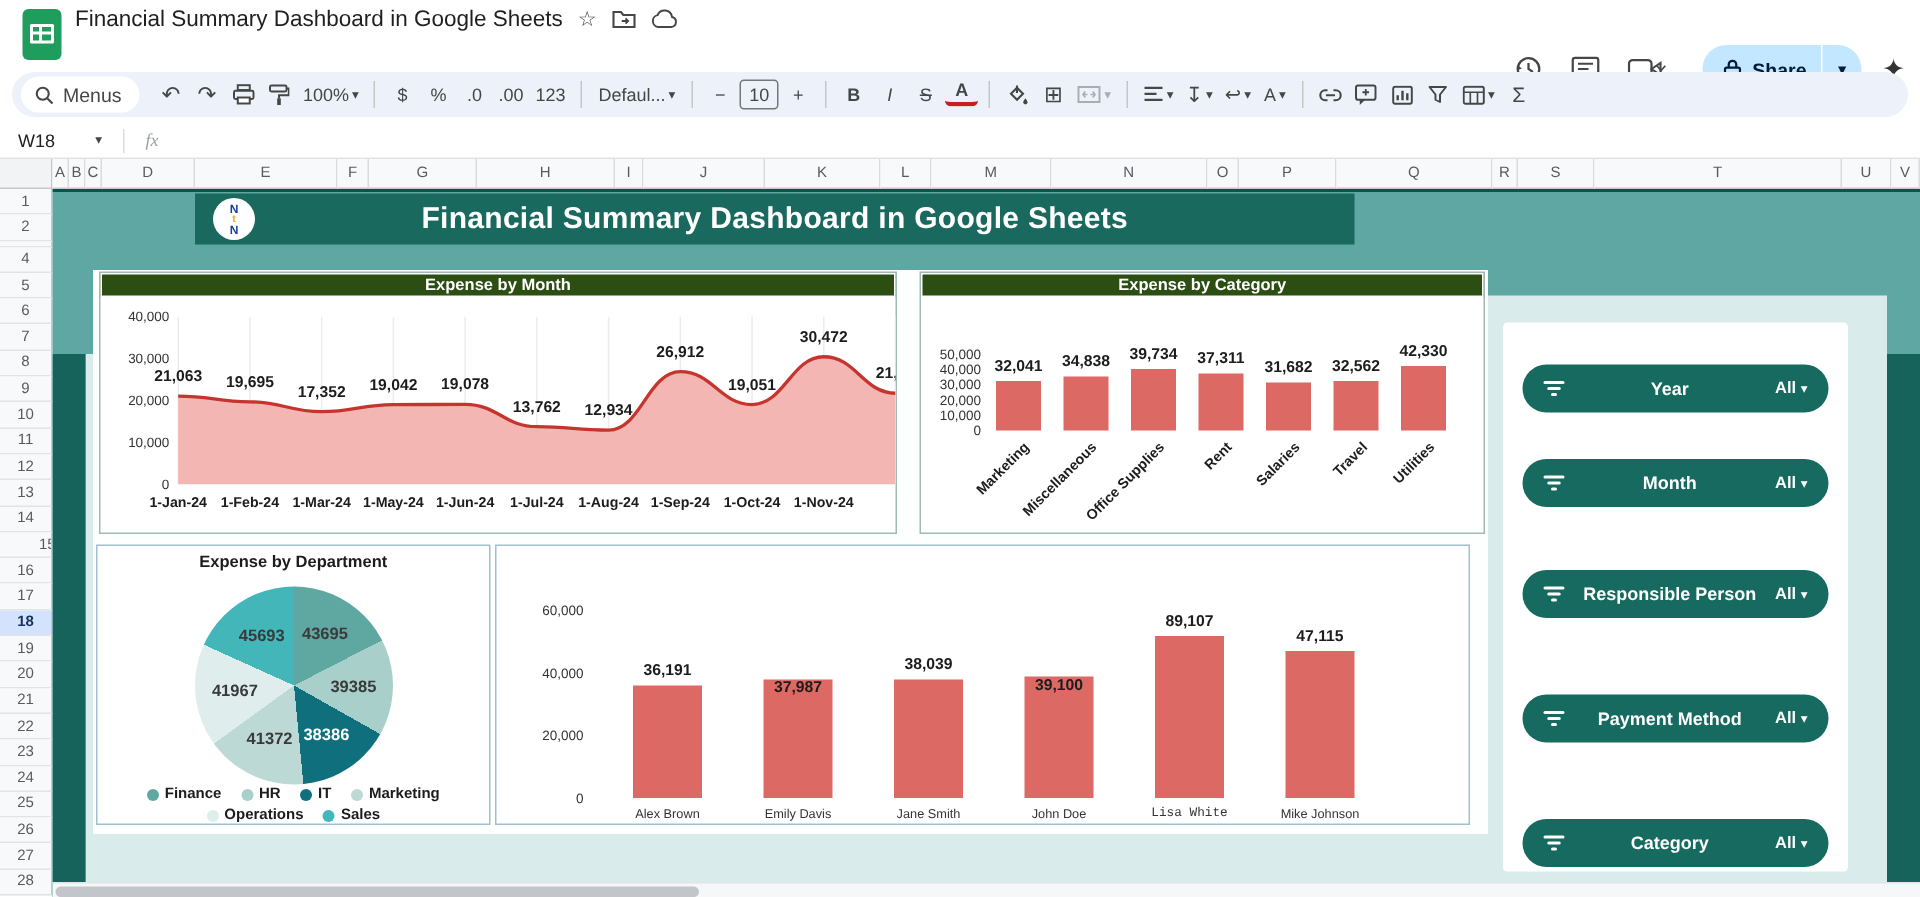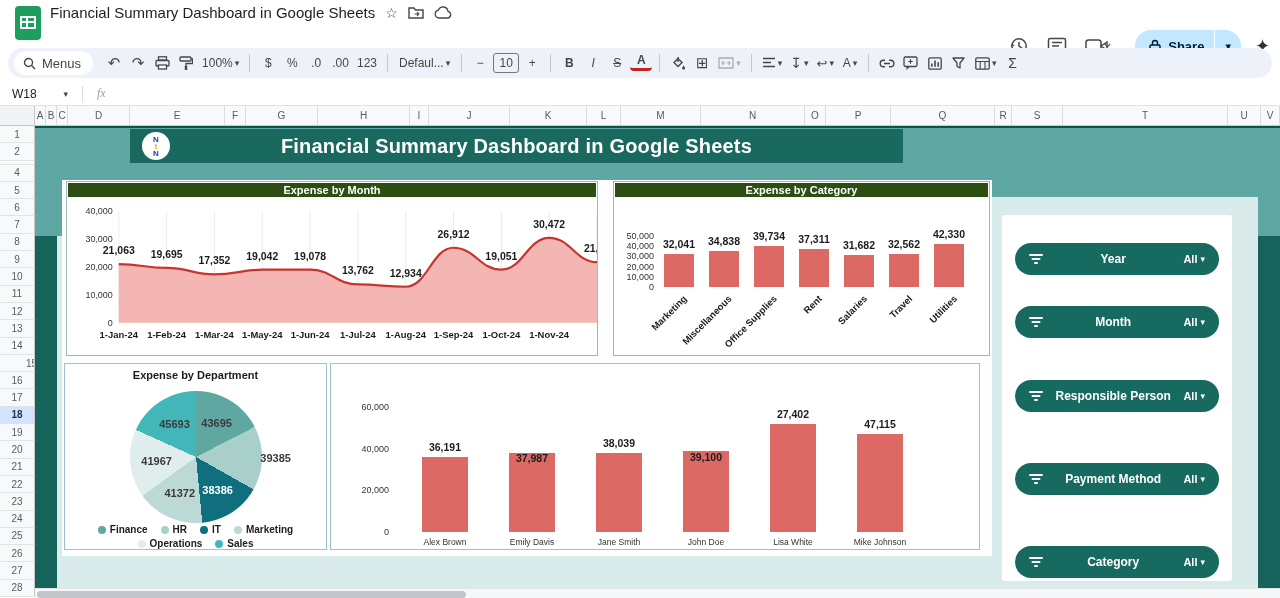--- a/index.html
+++ b/index.html
@@ -442,21 +442,21 @@
           <div class="bval" style="left: 295px; width: 80px; top: 29.8234px;">42,330</div>
           <div class="bcat-rot" style="right: 38px; top: 95px;">Utilities</div>
         </div>
     </div>
 
     <div class="chartbox" style="left:29px; top:237px; width:263px; height:187px; border-color:#9fc0cf;">
       <div class="cbody" style="height:185px;" id="pieChart">
         <div class="ctitle">Expense by Department</div>
       <div class="pie" style="left: 65px; top: 27px; width: 132px; height: 132px; background: conic-gradient(rgb(95, 168, 162) 0deg, rgb(95, 168, 162) 62.7957deg, rgb(169, 207, 202) 62.7957deg, rgb(169, 207, 202) 119.397deg, rgb(15, 111, 124) 119.397deg, rgb(15, 111, 124) 174.563deg, rgb(188, 217, 213) 174.563deg, rgb(188, 217, 213) 234.021deg, rgb(223, 238, 236) 234.021deg, rgb(223, 238, 236) 294.333deg, rgb(66, 182, 185) 294.333deg, rgb(66, 182, 185) 360deg);"></div>
           <div class="pielabel" style="left: 151.631px; top: 59.1986px; color: rgb(58, 58, 58);">43695</div>
-          <div class="pielabel" style="left: 170.593px; top: 93.7578px; color: rgb(58, 58, 58); margin-left: 40px;">39385</div>
+          <div class="pielabel" style="left: 170.593px; top: 93.7578px; color: rgb(58, 58, 58);">39385</div>
           <div class="pielabel" style="left: 152.579px; top: 126.204px; color: rgb(255, 255, 255);">38386</div>
           <div class="pielabel" style="left: 114.709px; top: 129.094px; color: rgb(58, 58, 58);">41372</div>
           <div class="pielabel" style="left: 91.6044px; top: 97.0178px; color: rgb(58, 58, 58);">41967</div>
           <div class="pielabel" style="left: 109.529px; top: 59.7261px; color: rgb(58, 58, 58);">45693</div>
           <div class="legend" style="top: 160px;">
             <span class="litem">
               <span class="ldot" style="background: rgb(95, 168, 162);"></span>
               <span>Finance</span>
             </span>
             <span class="litem">
@@ -497,22 +497,22 @@
           <div class="bar" style="left: 178px; top: 88.8604px; width: 46px; height: 79.1396px; background: rgb(221, 105, 100);"></div>
           <div class="bval" style="left: 161px; width: 80px; top: 88px;">37,987</div>
           <div class="bcat" style="left: 151px; width: 100px; top: 173px;">Emily Davis</div>
           <div class="bar" style="left: 265px; top: 88.7521px; width: 46px; height: 79.2479px; background: rgb(221, 105, 100);"></div>
           <div class="bval" style="left: 248px; width: 80px; top: 72.7521px;">38,039</div>
           <div class="bcat" style="left: 238px; width: 100px; top: 173px;">Jane Smith</div>
           <div class="bar" style="left: 352px; top: 86.5417px; width: 46px; height: 81.4583px; background: rgb(221, 105, 100);"></div>
           <div class="bval" style="left: 335px; width: 80px; top: 87px;">39,100</div>
           <div class="bcat" style="left: 325px; width: 100px; top: 173px;">John Doe</div>
           <div class="bar" style="left: 439px; top: 59.5292px; width: 46px; height: 108.471px; background: rgb(221, 105, 100);"></div>
-          <div class="bval" style="left: 422px; width: 80px; top: 43.5292px;">27,402</div>
-          <div class="bcat" style="left: 412px; width: 100px; top: 173px;">Lisa White</div>
+          <div class="bval" style="left: 422px; width: 80px; top: 43.5292px;">89,107</div>
+          <div class="bcat" style="left: 412px; width: 100px; top: 173px; font-family: Liberation Mono, monospace;">Lisa White</div>
           <div class="bar" style="left: 526px; top: 69.8438px; width: 46px; height: 98.1562px; background: rgb(221, 105, 100);"></div>
           <div class="bval" style="left: 509px; width: 80px; top: 53.8438px;">47,115</div>
           <div class="bcat" style="left: 499px; width: 100px; top: 173px;">Mike Johnson</div>
         </div>
     </div>
 
     <div class="fcard" id="filterCard">
         <div class="pill" style="top: 28px;">
           <span class="ficon">
             <i></i>

